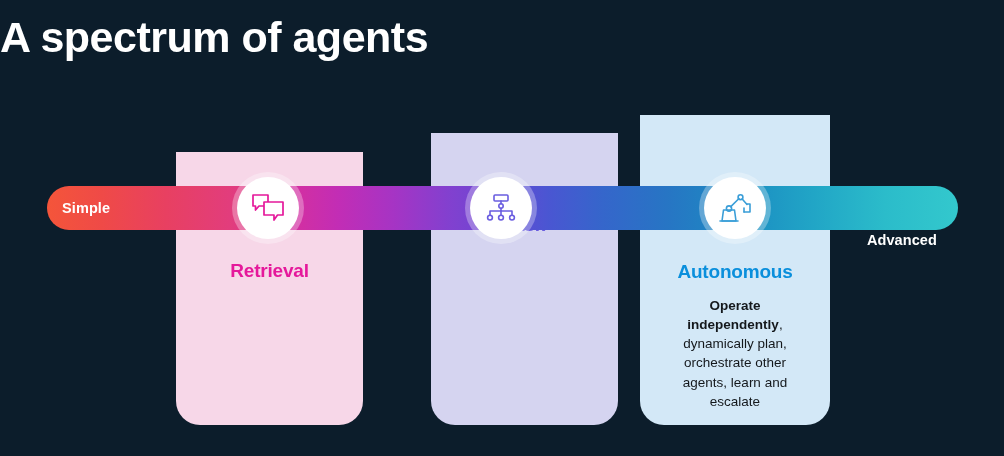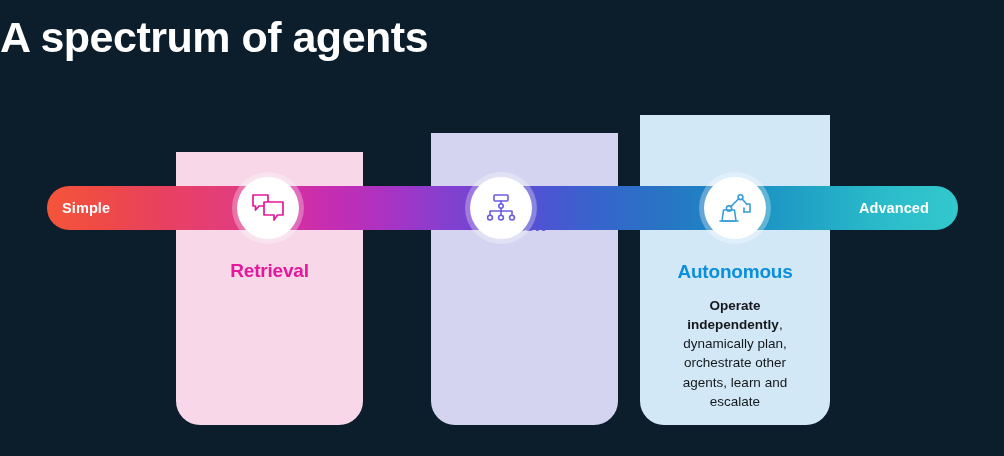--- a/index.html
+++ b/index.html
@@ -118,21 +118,21 @@
     top: 0;
     height: 61px;
     line-height: 44px;
     color: #ffffff;
     font-size: 14.5px;
     font-weight: bold;
     letter-spacing: 0.1px;
   }
 
   #label-simple   { left: 15px; }
-  #label-advanced { right: 29px; }
+  #label-advanced { right: 21px; margin-top: 32px; }
 
   
   .icon-node {
     position: absolute;
     top: 172px;
     width: 72px;
     height: 72px;
     border-radius: 50%;
     background: rgba(255,255,255,0.30);
     display: flex;

